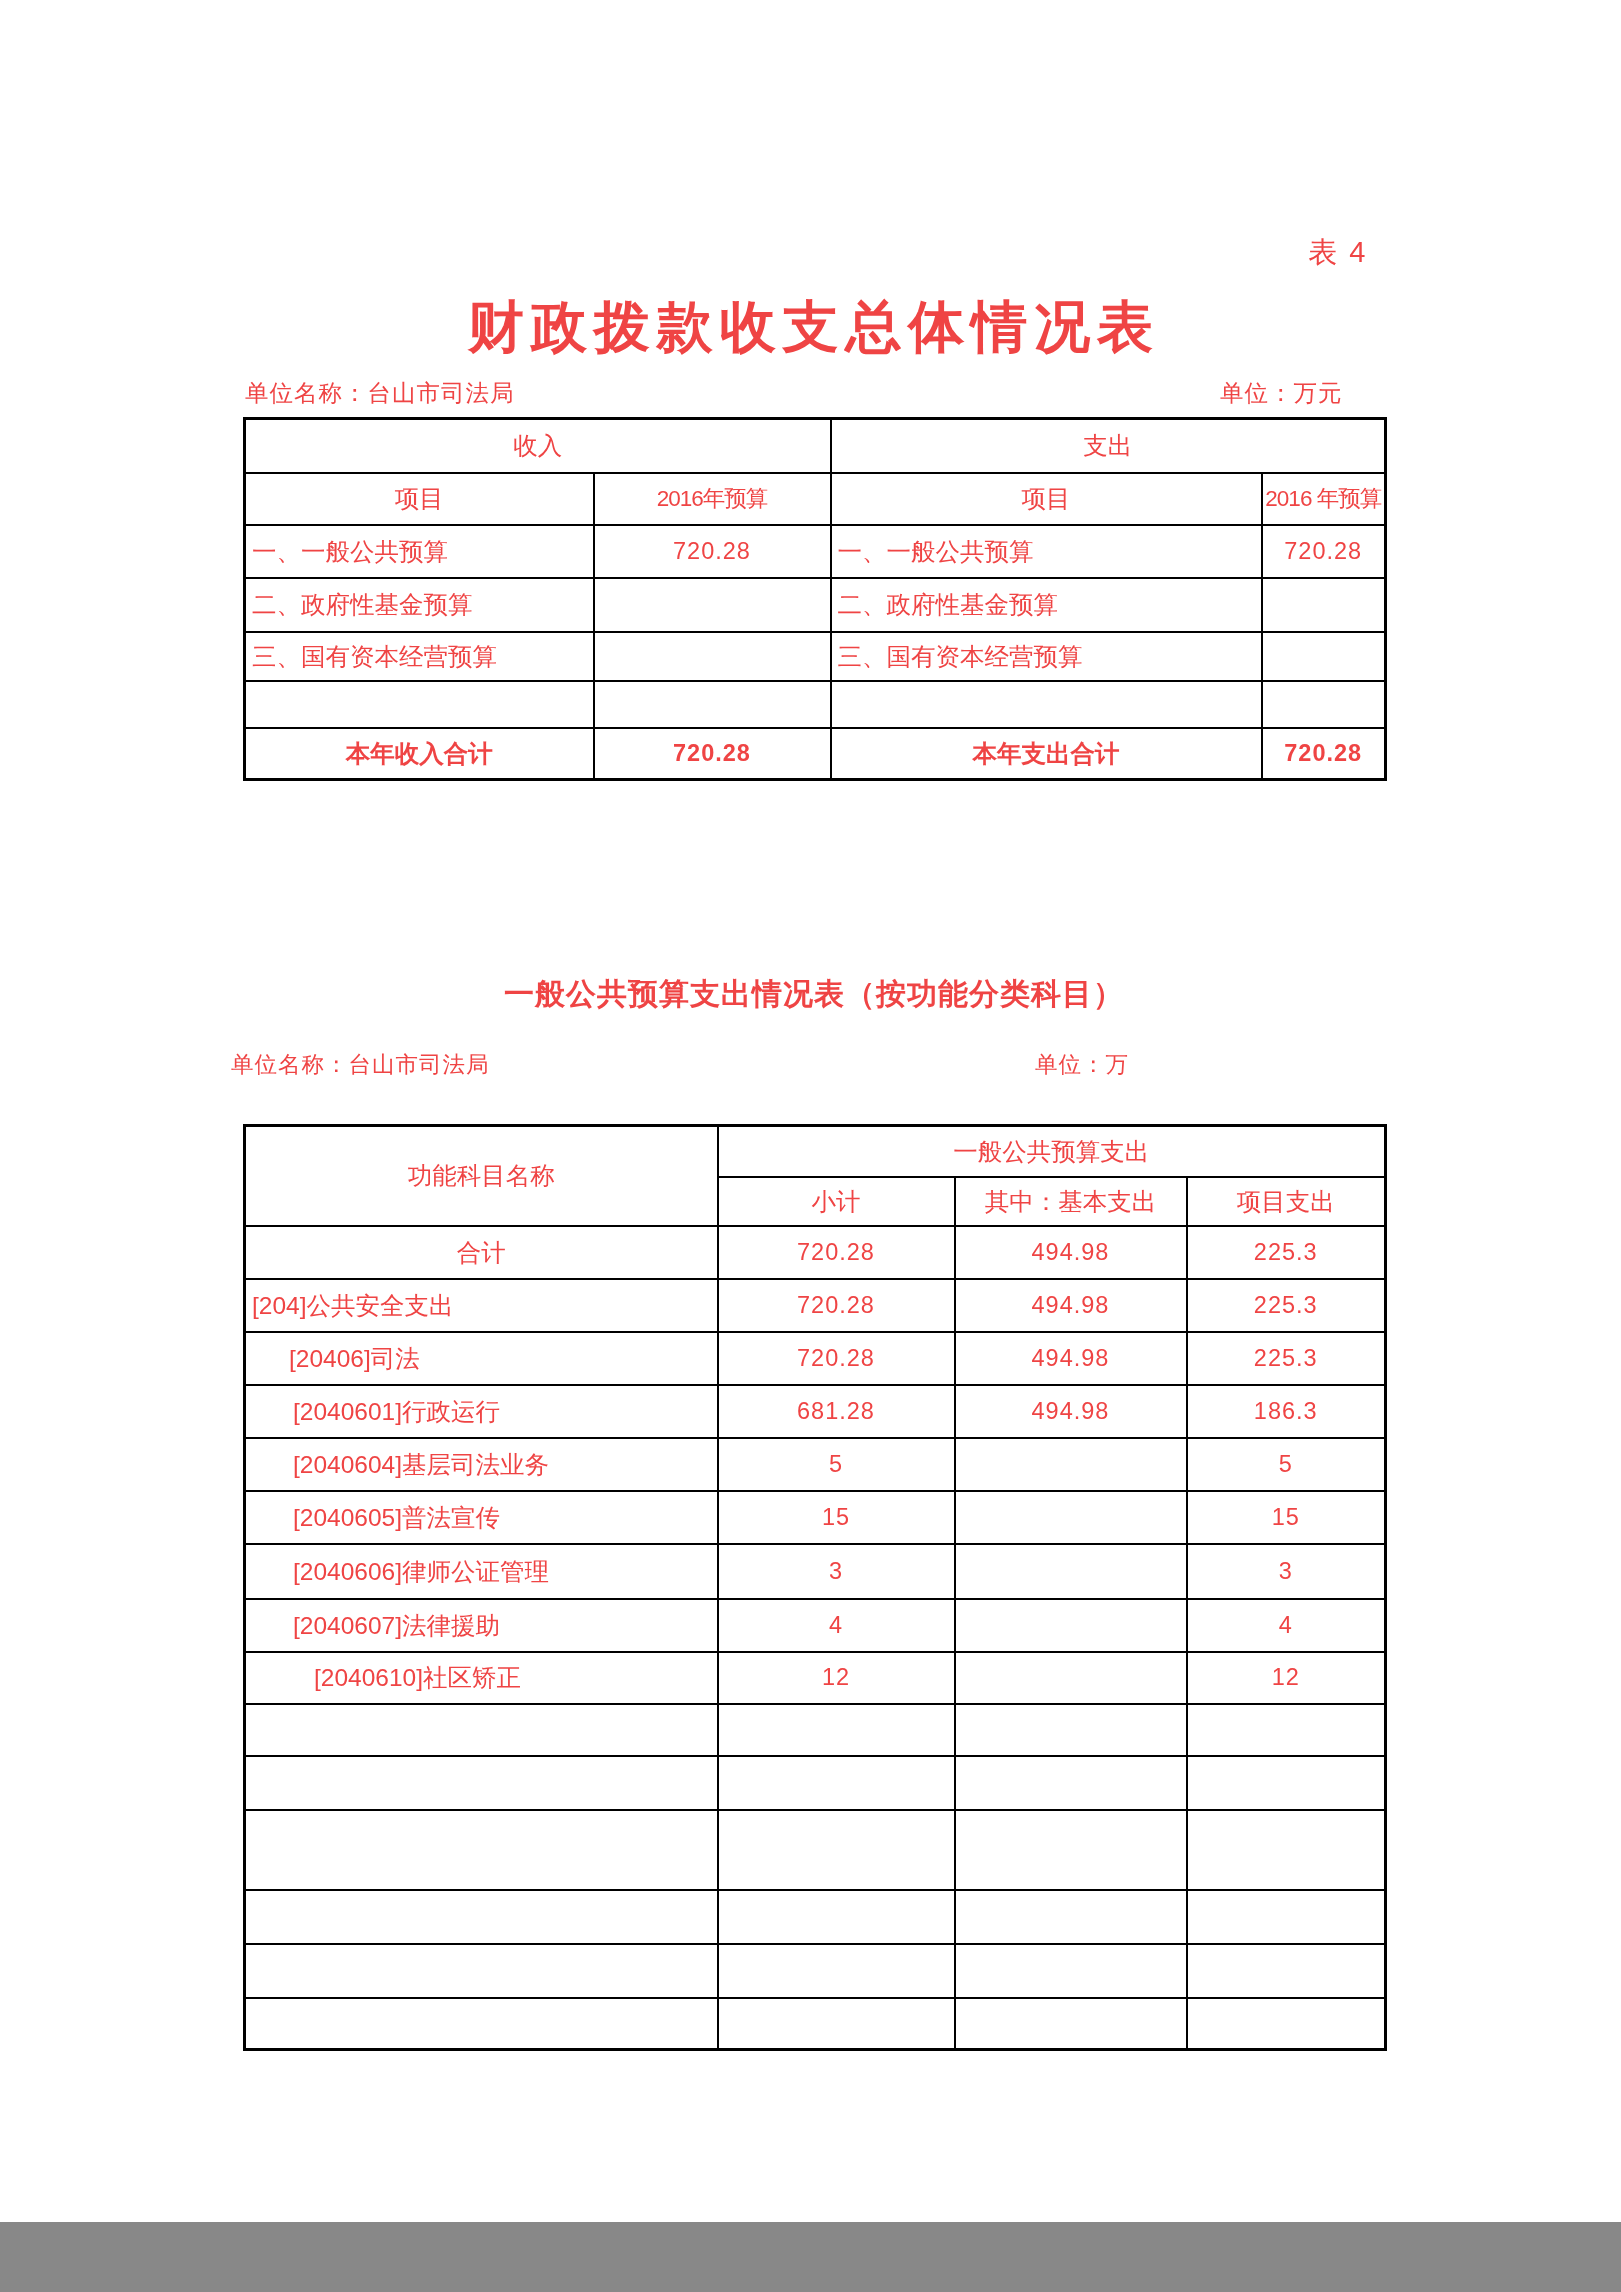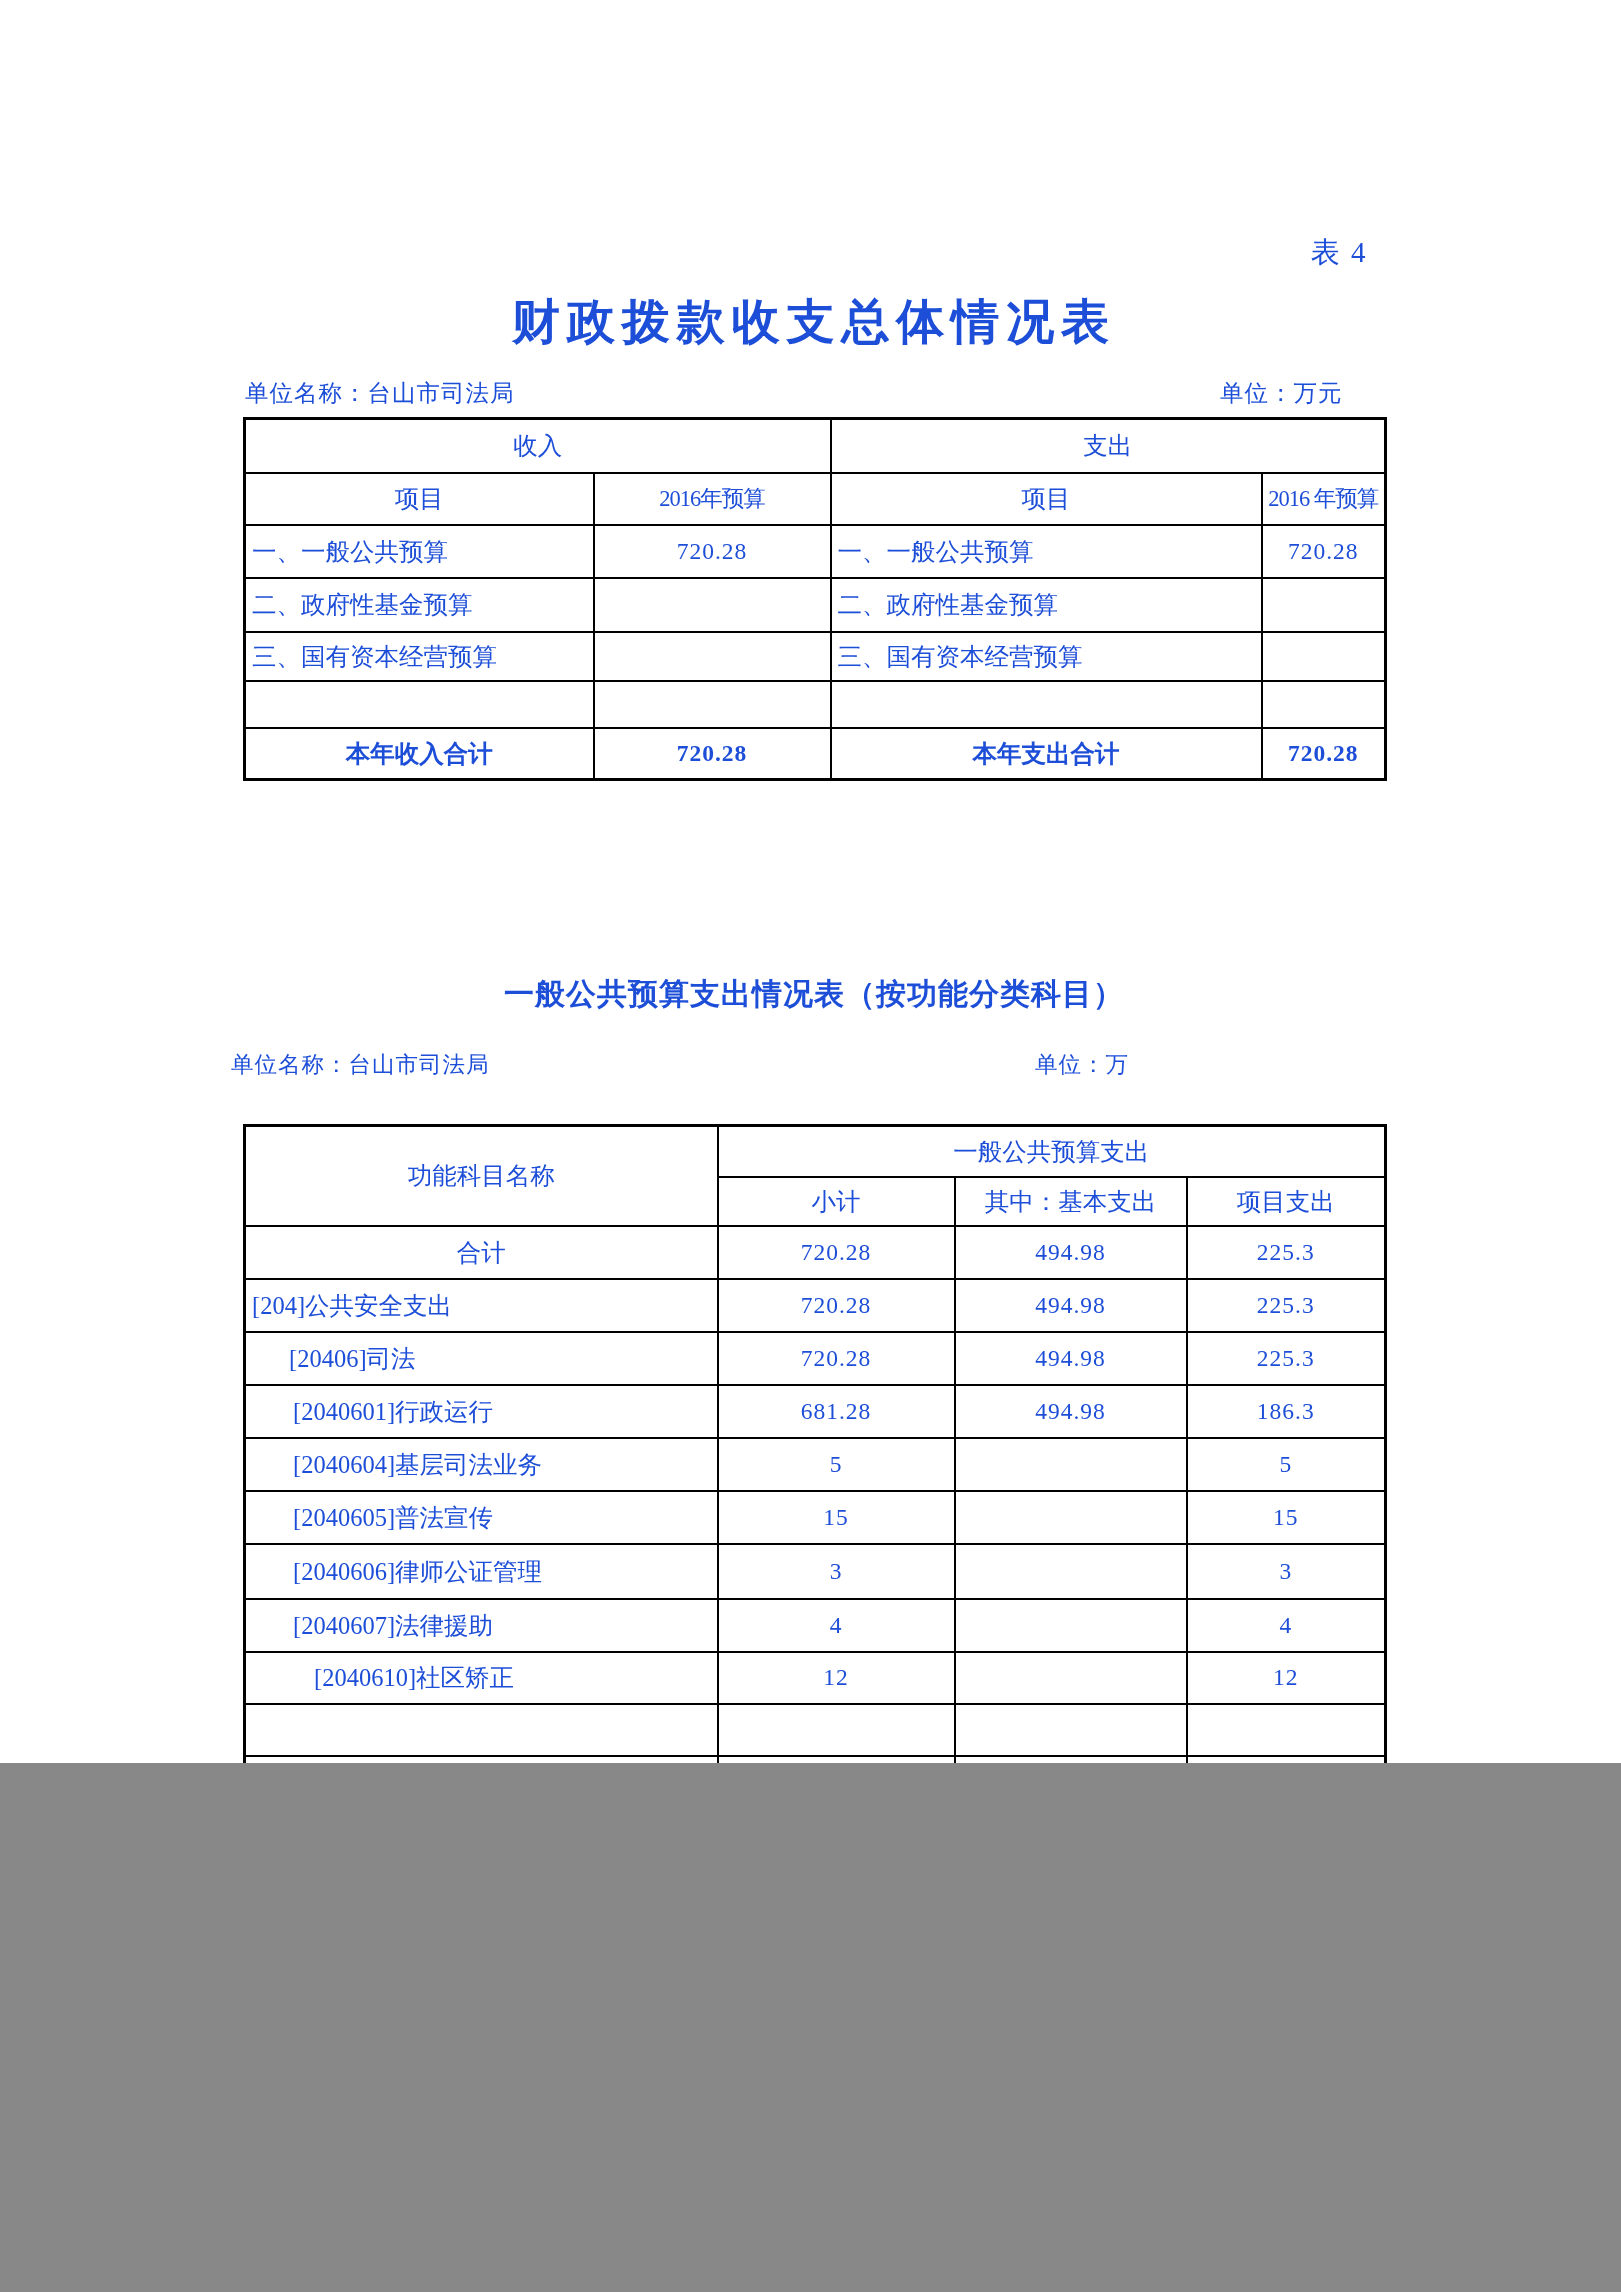--- a/index.html
+++ b/index.html
@@ -1,33 +1,33 @@
 <!DOCTYPE html>
 <html><head>
 <meta charset="utf-8">
 <style>
   html,body{margin:0;padding:0;background:#888;}
   .sheet{
     position:relative;
-    width:1621px;height:1763px;
+    width:1621px;height:2222px;
     background:#ffffff;
-    font-family:Liberation Serif, serif;
-    color:#1d4ed8;
+    font-family:Liberation Sans, sans-serif;
+    color:#ef4444;
     overflow:hidden;
   }
   .tag-label{
     position:absolute;left:243px;width:1142px;
     text-align:right;padding-right:17.6px;box-sizing:border-box;
     font-size:29px;letter-spacing:2px;
   }
   .doc-title{
     position:absolute;left:243px;width:1142px;
     text-align:center;font-weight:700;
   }
-  .t4-title{top:290px;font-size:48px;letter-spacing:6.9px;}
+  .t4-title{top:290px;font-size:56px;letter-spacing:6.9px;}
   .t5-title{top:974px;font-size:30px;letter-spacing:1px;}
   .meta-label{position:absolute;font-size:23.5px;letter-spacing:1px;}
   table{
     position:absolute;left:243px;
     border-collapse:collapse;table-layout:fixed;
     width:1142px;
     border:3.9px solid #000;
   }
   td{
     border:2px solid #000;

